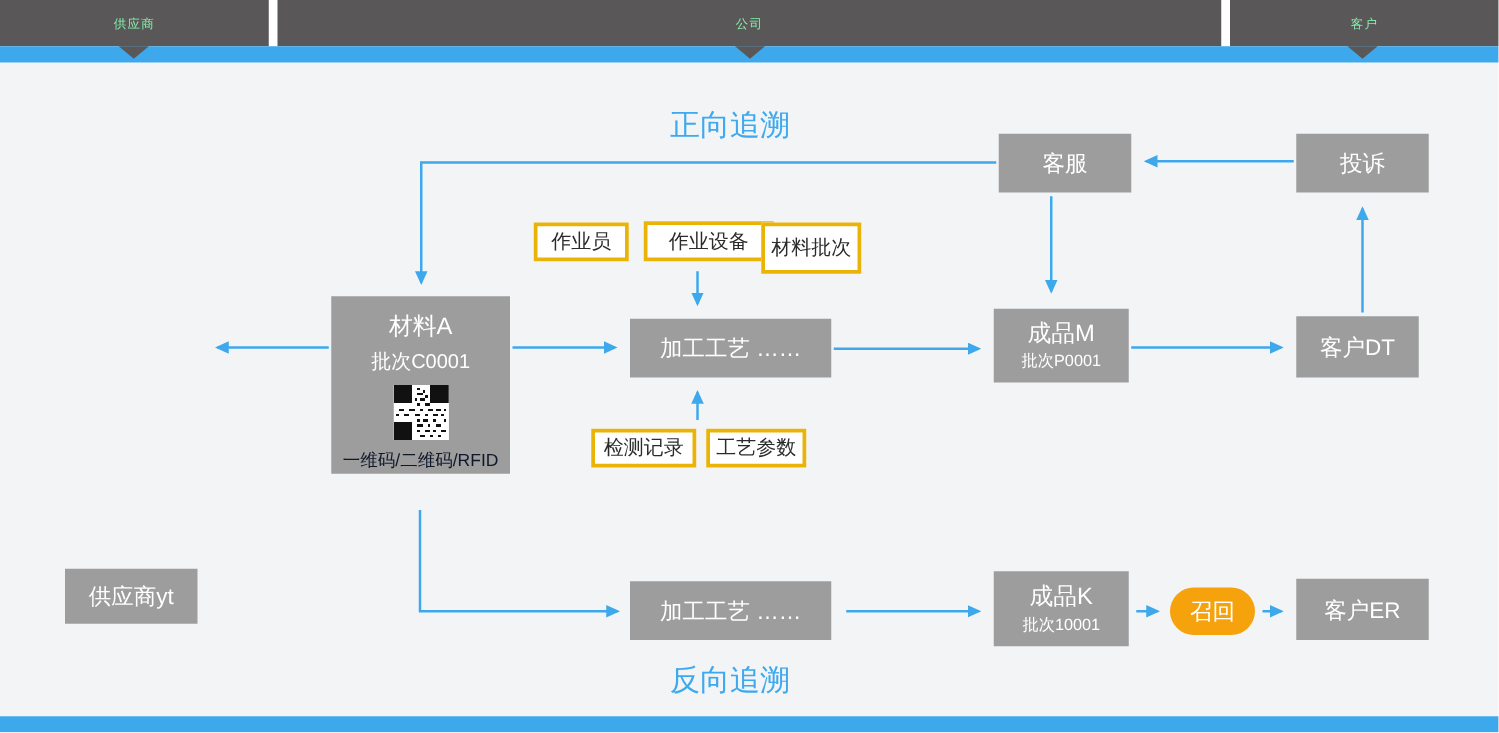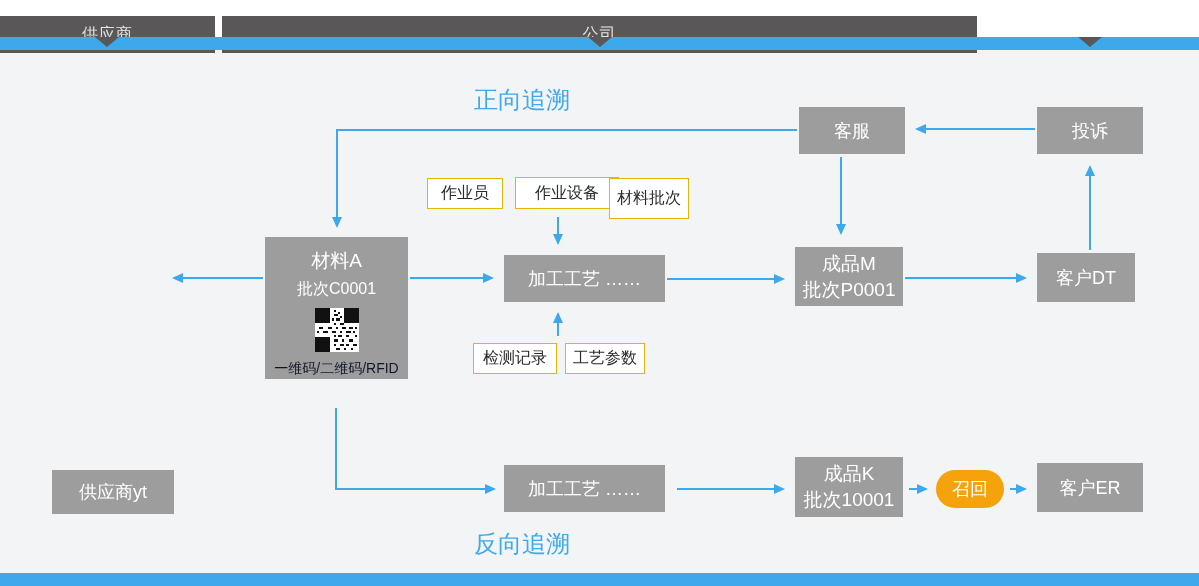--- a/index.html
+++ b/index.html
@@ -3,61 +3,64 @@
 <meta charset="utf-8">
 <style>
   html,body{margin:0;padding:0;background:#ffffff;}
   .stage{
     position:relative;width:1199px;height:586px;overflow:hidden;
     font-family:"Liberation Sans","DejaVu Sans",sans-serif;
     background:#ffffff;
   }
   .main-bg{position:absolute;left:0;top:50px;width:1199px;height:523px;background:#f3f4f6;}
   
-  .hseg{position:absolute;top:16px;height:37px;background:#595757;color:#e5e5e5;
-        display:flex;align-items:center;justify-content:center;font-size:16px;letter-spacing:1px;}
+  .hseg{position:absolute;top:0;height:37px;background:#595757;color:#86efac;
+        display:flex;align-items:center;justify-content:center;font-size:10px;letter-spacing:1px;}
   .hstrip{position:absolute;left:0;top:37px;width:1199px;height:13px;background:#3da8ec;}
   .htri{position:absolute;top:37px;width:0;height:0;
         border-left:12px solid transparent;border-right:12px solid transparent;
         border-top:10px solid #595757;}
   
   .footer-bar{position:absolute;left:0;top:573px;width:1199px;height:13px;background:#3da8ec;}
   
-  .flow-title{position:absolute;width:220px;text-align:left;color:#3da9ee;font-size:24px;}
+  .flow-title{position:absolute;width:220px;text-align:center;color:#3da9ee;font-size:24px;}
   
   .node{position:absolute;background:#9d9d9d;color:#fff;display:flex;align-items:center;
         justify-content:center;font-size:18px;text-align:center;}
   .node.two-line{flex-direction:column;line-height:1.25;align-items:center;}
   .node .t1{font-size:19px;}
-  .node .t2{font-size:19px;margin-top:2px;}
+  .node .t2{font-size:13px;margin-top:2px;}
   .material{flex-direction:column;justify-content:flex-start;padding-top:11px;box-sizing:border-box;}
   .material .t1{font-size:19px;}
   .material .t2{font-size:16px;margin-top:5px;}
   .material .qr{margin-top:8px;background:#fff;}
   .material .cap{font-size:14px;margin-top:8px;color:#0f172a;}
   
-  .tag{position:absolute;background:#fff;border:1px solid #eab308;color:#2b2b2b;font-size:16px;
+  .tag{position:absolute;background:#fff;border:3px solid #eab308;color:#2b2b2b;font-size:16px;
        display:flex;align-items:center;justify-content:center;box-sizing:border-box;}
   
   .pill{position:absolute;background:#f5a20c;color:#fff;font-size:18px;border-radius:19px;
         display:flex;align-items:center;justify-content:center;}
   .connectors{position:absolute;left:0;top:0;}
 </style>
 </head>
 <body>
 
 <div class="stage">
 
   <div class="main-bg"></div>
 
   <div class="hseg" style="left:0;width:215px">
     <span>供应商</span>
   </div>
   <div class="hseg" style="left:222px;width:755px">
     <span>公司</span>
+  </div>
+  <div class="hseg" style="left:984px;width:215px">
+    <span>客户</span>
   </div>
   <div class="hstrip"></div>
   <div class="htri" style="left:95px"></div>
   <div class="htri" style="left:588px"></div>
   <div class="htri" style="left:1078px"></div>
 
   <div class="flow-title" style="left:474px;top:84px">正向追溯</div>
   <div class="flow-title" style="left:474px;top:528px">反向追溯</div>
 
   <svg class="connectors" width="1199" height="586" viewBox="0 0 1199 586">
@@ -163,21 +166,21 @@
     <span>客户DT</span>
   </div>
 
   <div class="tag" style="left:473px;top:343px;width:84px;height:31px">
     <span>检测记录</span>
   </div>
   <div class="tag" style="left:565px;top:343px;width:80px;height:31px">
     <span>工艺参数</span>
   </div>
 
-  <div class="node" style="left:52px;top:470px;width:122px;height:44px">
+  <div class="node" style="left:52px;top:455px;width:106px;height:44px">
     <span>供应商yt</span>
   </div>
 
   <div class="node" style="left:504px;top:465px;width:161px;height:47px">
     <span>加工工艺  ……</span>
   </div>
 
   <div class="node two-line" style="left:795px;top:457px;width:108px;height:60px">
     <span class="t1">成品K</span>
     <span class="t2">批次10001</span>

